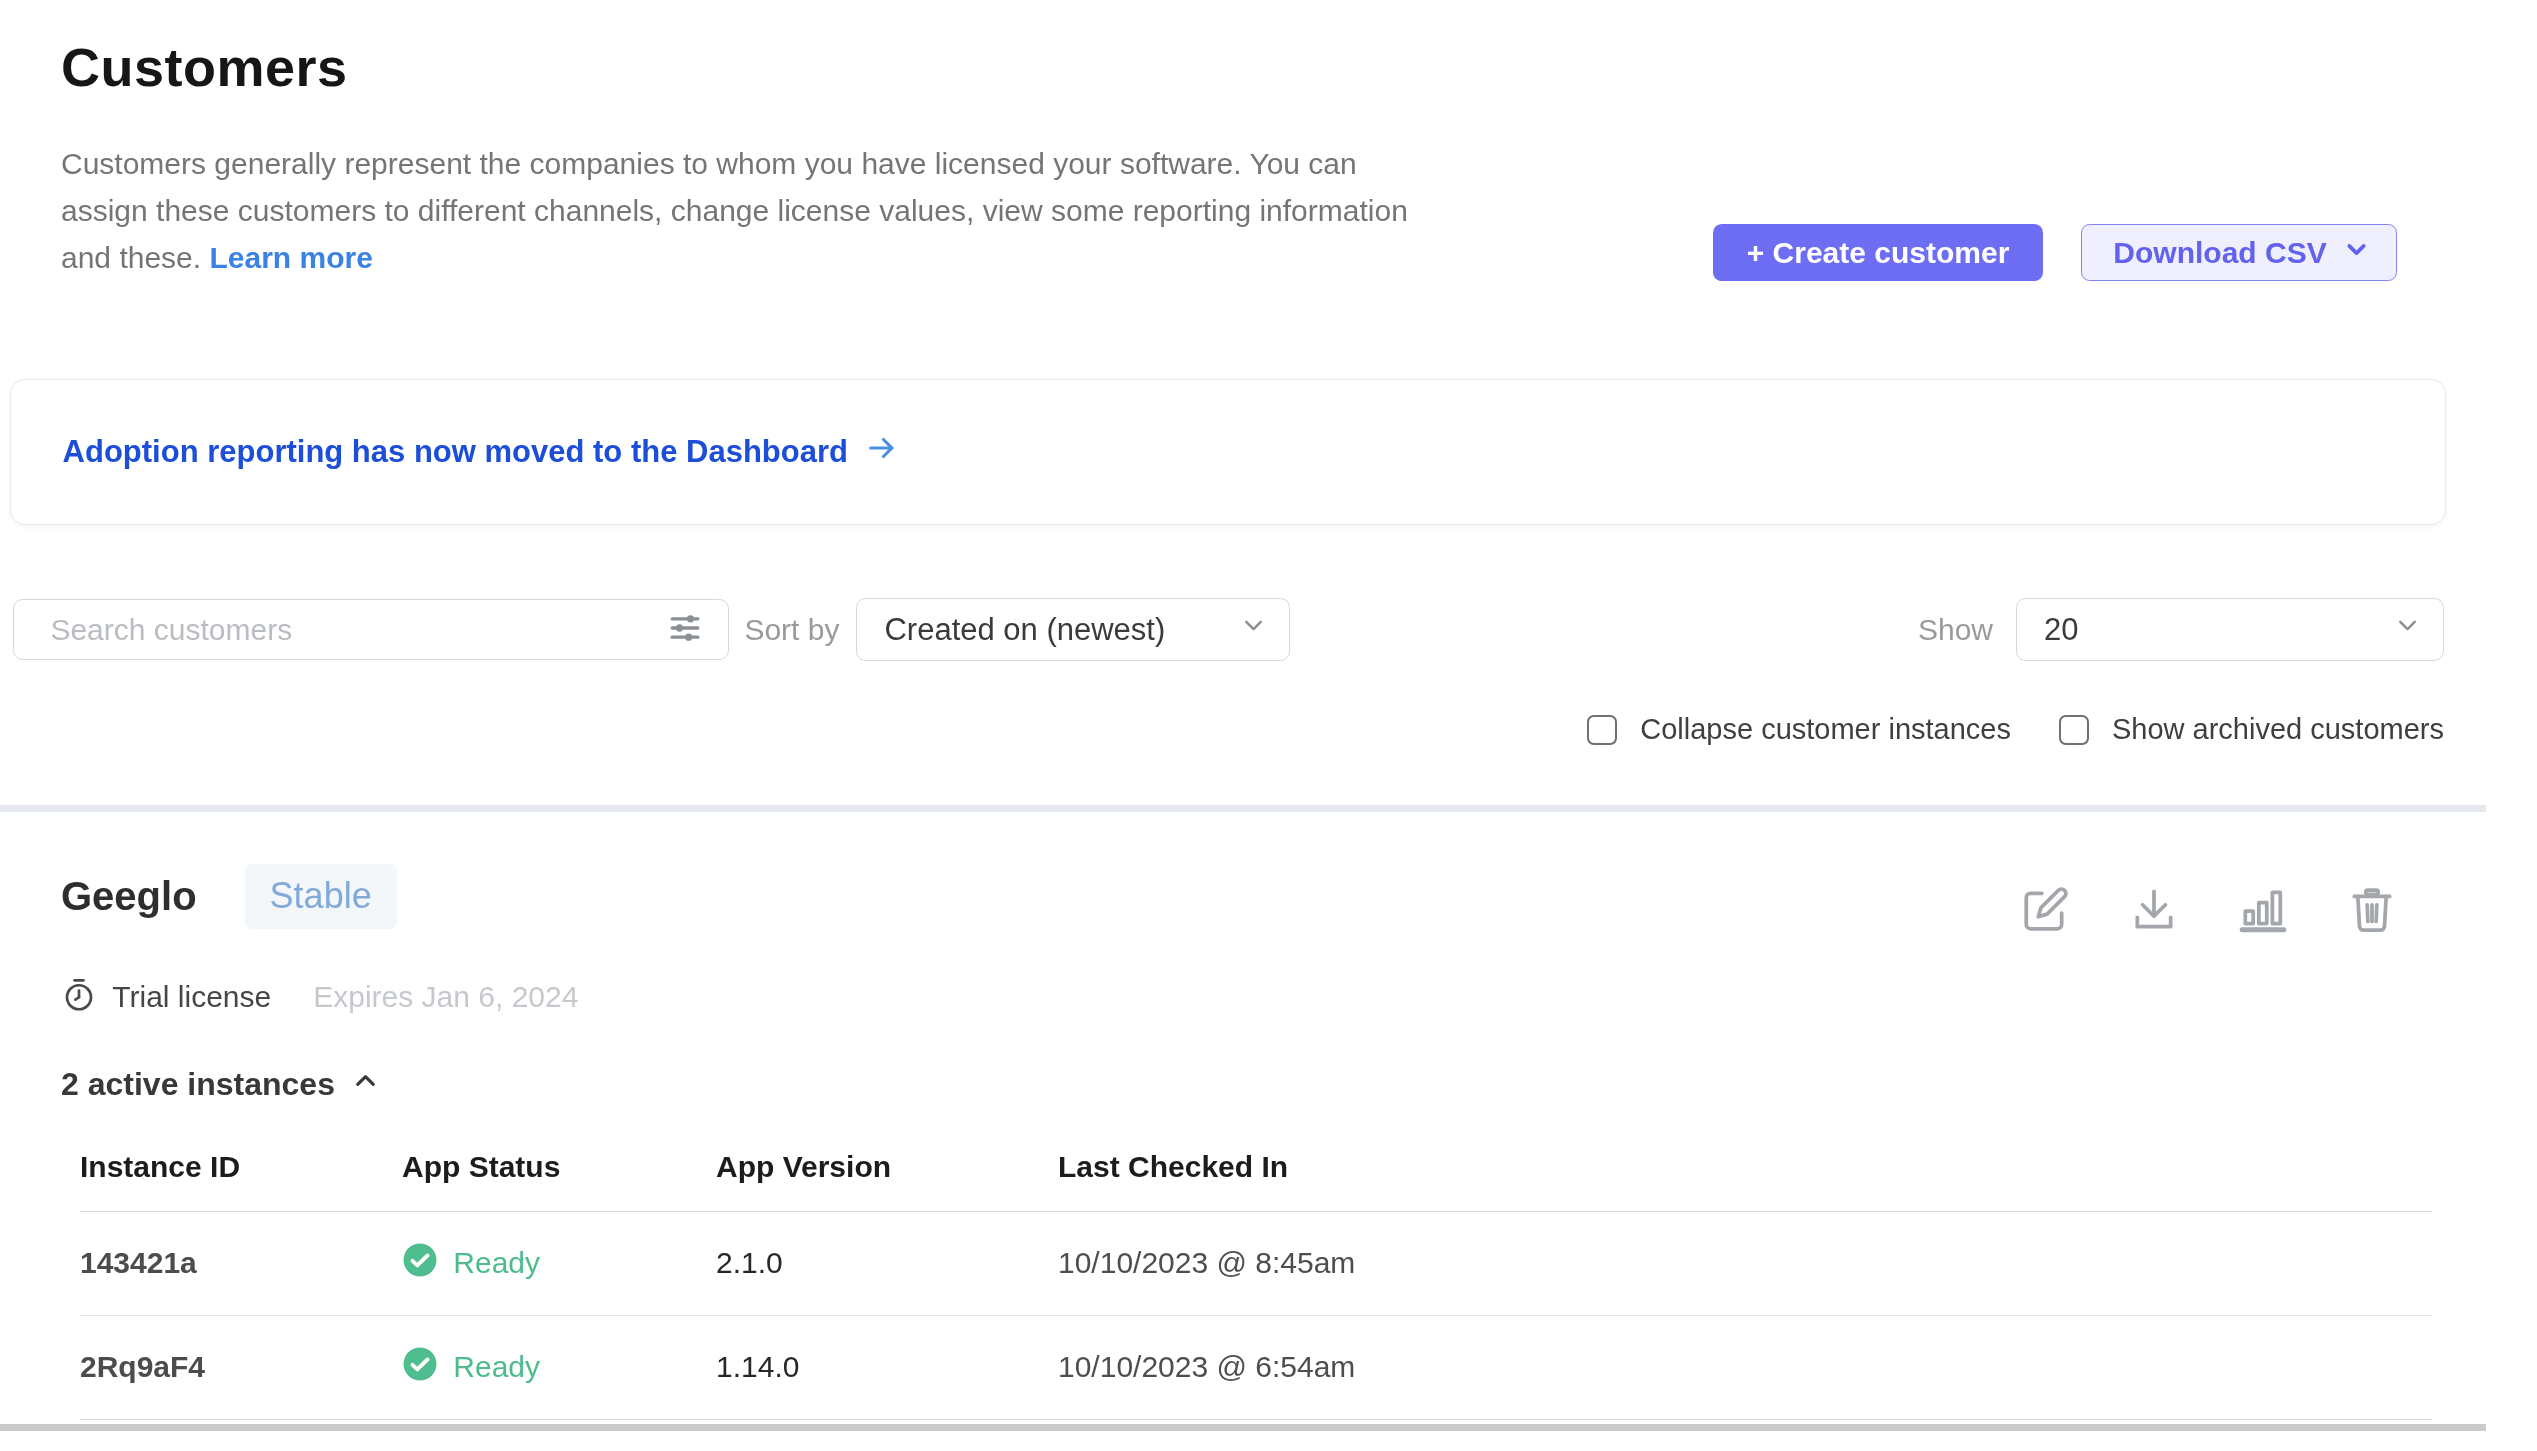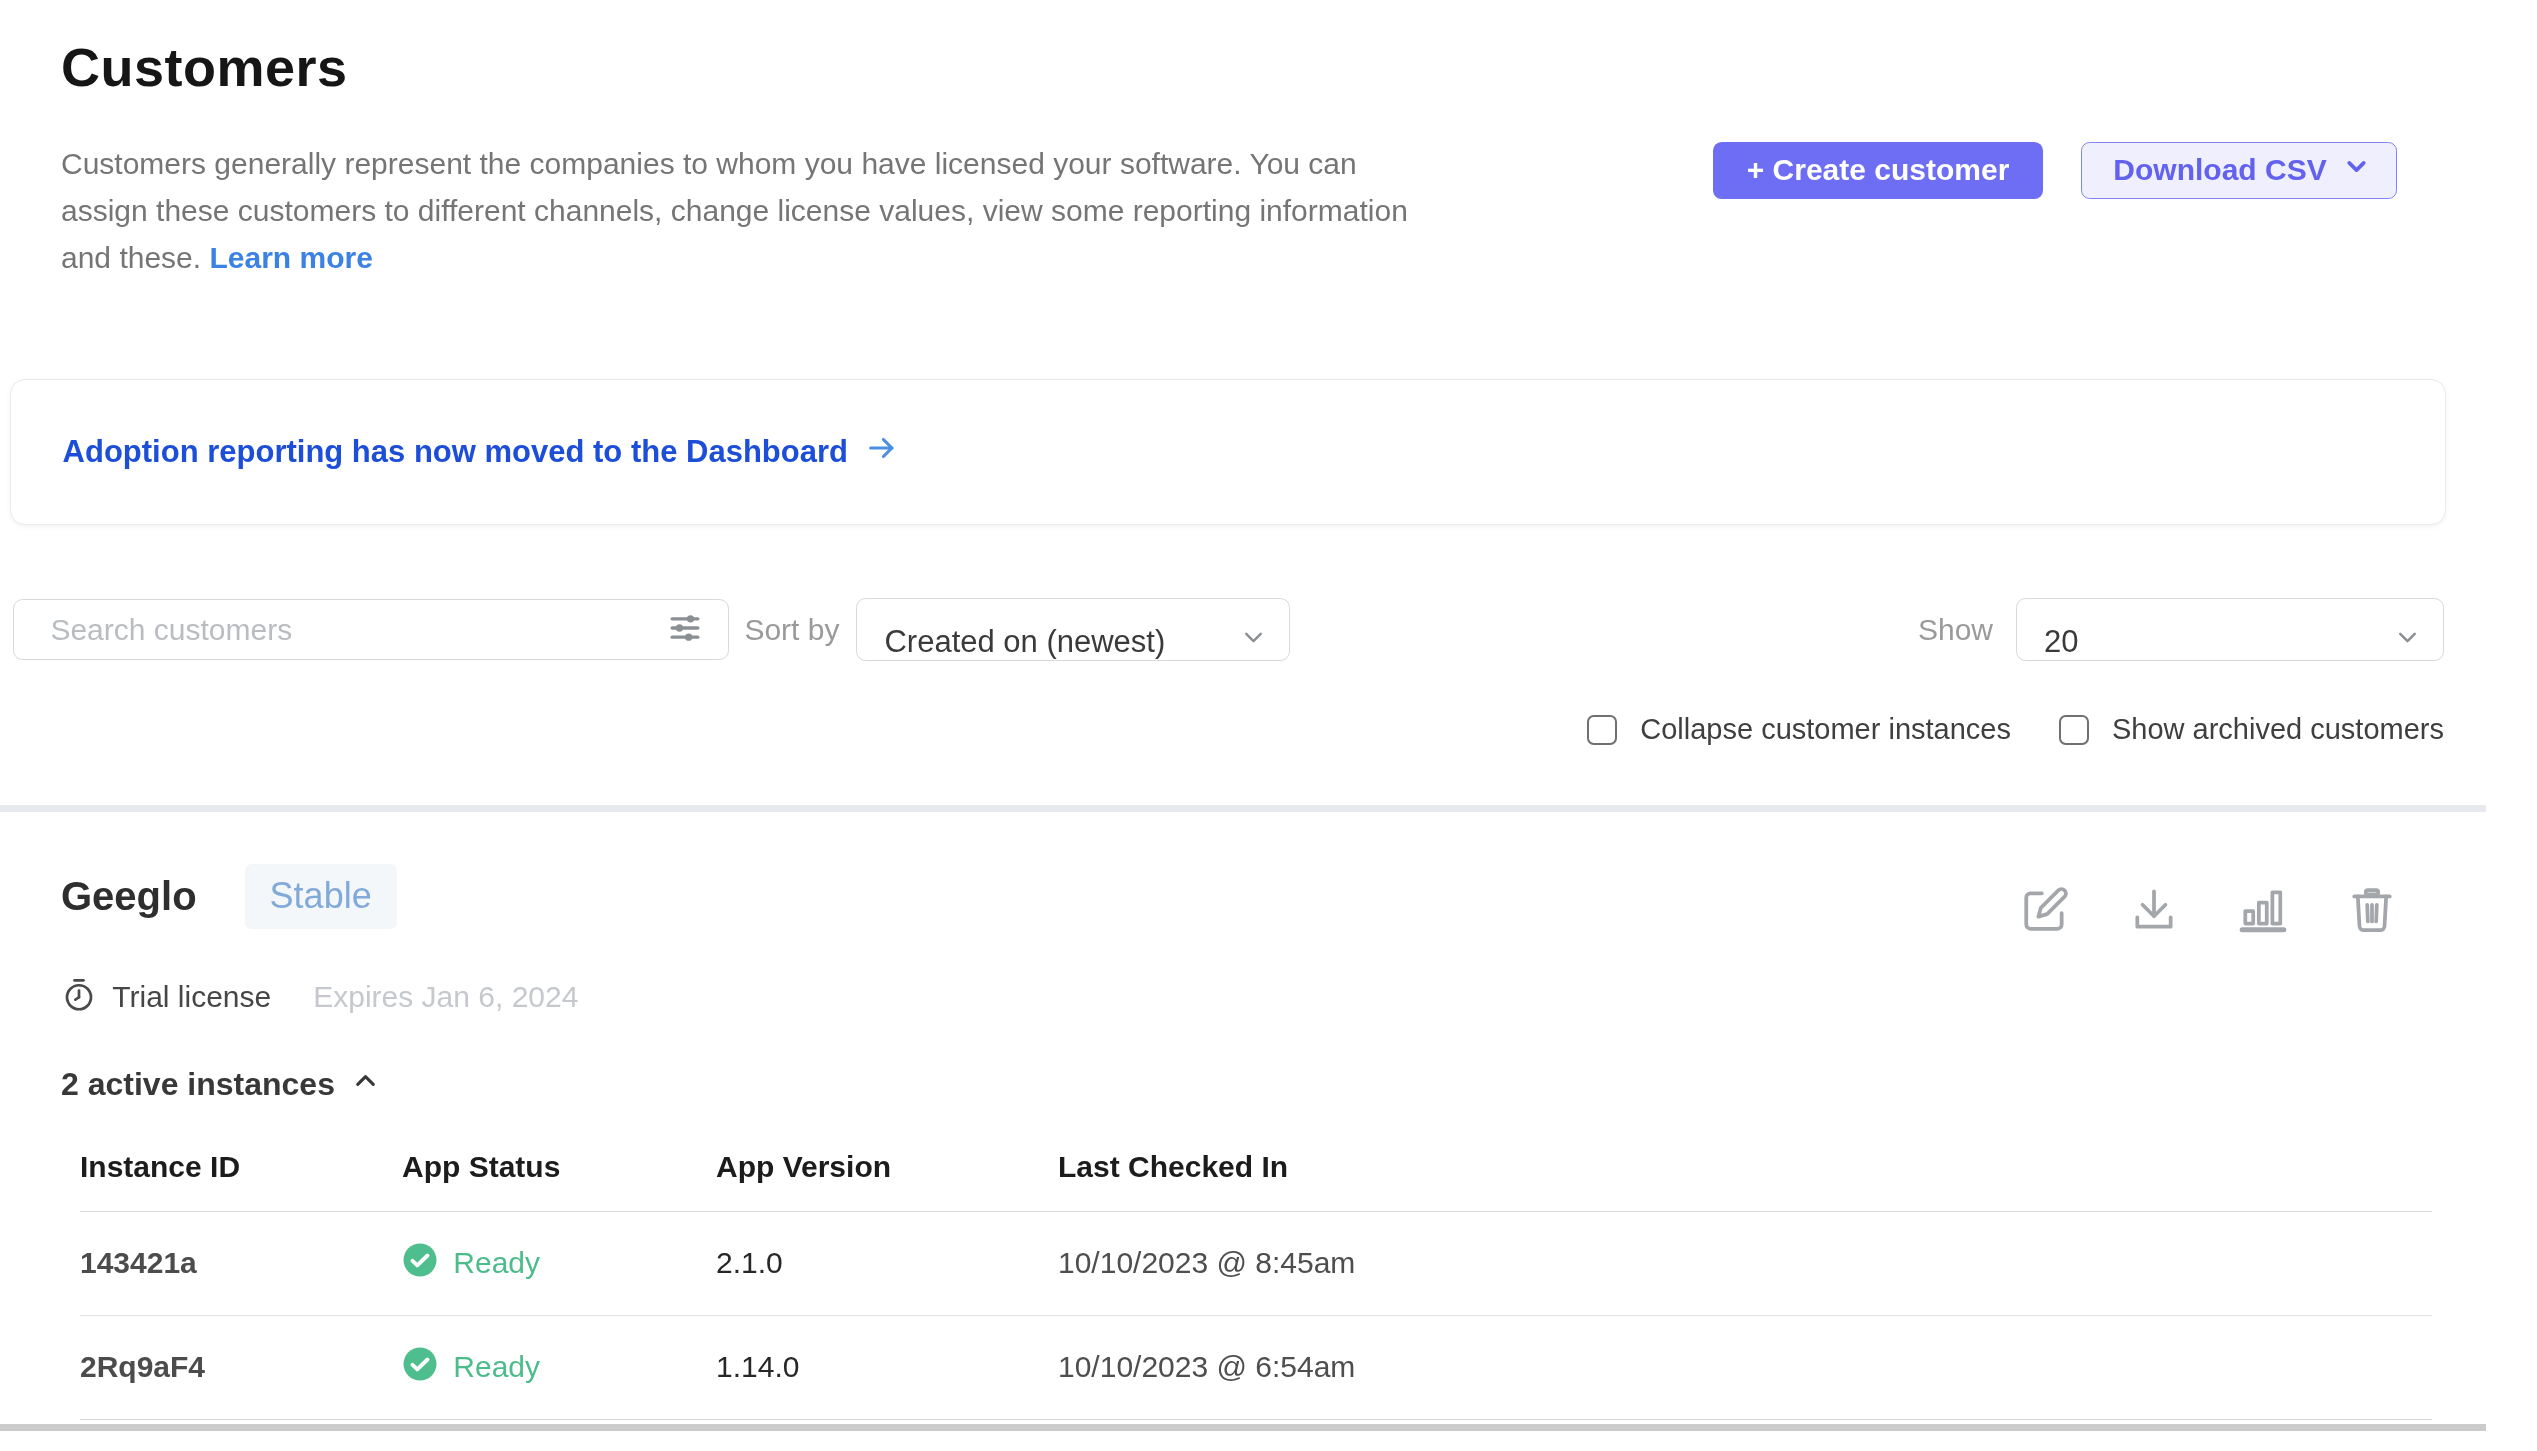--- a/index.html
+++ b/index.html
@@ -3,21 +3,21 @@
 <meta charset="utf-8">
 <style>
   * { box-sizing: border-box; margin: 0; padding: 0; }
   html, body { width: 2538px; height: 1452px; overflow: hidden; background: #ffffff; }
   body { font-family: "Liberation Sans", "DejaVu Sans", sans-serif; color: #333; }
   .page { width: 2486px; height: 1452px; position: relative; }
 
   
   .page-header { padding: 36px 89px 0 61px; }
   .page-title { font-size: 54px; font-weight: 700; color: #161616; letter-spacing: 0.5px; }
-  .header-row { display: flex; justify-content: space-between; align-items: flex-start; margin-top: 42px; }
+  .header-row { display: flex; justify-content: space-between; align-items: flex-end; margin-top: 42px; }
   .description { font-size: 30px; line-height: 47px; color: #757575; max-width: 1628px; }
   .learn-more { color: #3b82e4; font-weight: 700; text-decoration: none; cursor: pointer; }
   .header-actions { display: flex; gap: 38px; margin-top: 1.9px; }
   .btn { height: 57px; border-radius: 8.6px; font-size: 30px; font-weight: 700; cursor: pointer;
          display: inline-flex; align-items: center; font-family: inherit; }
   .btn-primary { background: #6e6ef5; color: #ffffff; border: none; padding: 0 34px; }
   .btn-outline { background: #efeffd; color: #6262ee; border: 1.9px solid #8383f1; padding: 0 25px 0 31px; gap: 15.3px; }
   .btn-outline svg { stroke: #6262ee; }
 
   
@@ -30,21 +30,21 @@
   
   .controls { margin-top: 73px; padding: 0 42px 0 13.4px; display: flex; align-items: center; }
   .controls-left { display: flex; align-items: center; flex: 1; }
   .search-box { width: 716px; height: 61px; border: 1px solid #d8d8d8; border-radius: 9.6px;
                 display: flex; align-items: center; padding: 0 21px 0 36px; }
   .search-box input { flex: 1; border: none; outline: none; font-size: 30px; color: #333;
                       font-family: inherit; background: transparent; }
   .search-box input::placeholder { color: #b9bdc1; }
   .search-box svg { stroke: #8a8f94; fill: #8a8f94; }
   .sort-label { margin-left: 15px; font-size: 30px; color: #9a9a9a; }
-  .select { height: 63px; border: 1px solid #d8d8d8; border-radius: 9.6px; display: flex; align-items: flex-end;
+  .select { height: 63px; border: 1px solid #d8d8d8; border-radius: 9.6px; display: flex; align-items: center;
             justify-content: space-between; font-size: 31px; color: #3a3a3a; padding: 0 21px 0 27px; cursor: pointer;
             background: #fff; }
   .select svg { stroke: #8a8f94; }
   .sort-select { width: 434px; margin-left: 17px; }
   .controls-right { display: flex; align-items: center; }
   .show-label { font-size: 30px; color: #9a9a9a; margin-right: 23px; }
   .show-select { width: 428px; }
 
   
   .checkbox-row { margin-top: 52px; display: flex; justify-content: flex-end; gap: 48px; padding-right: 42px; }

